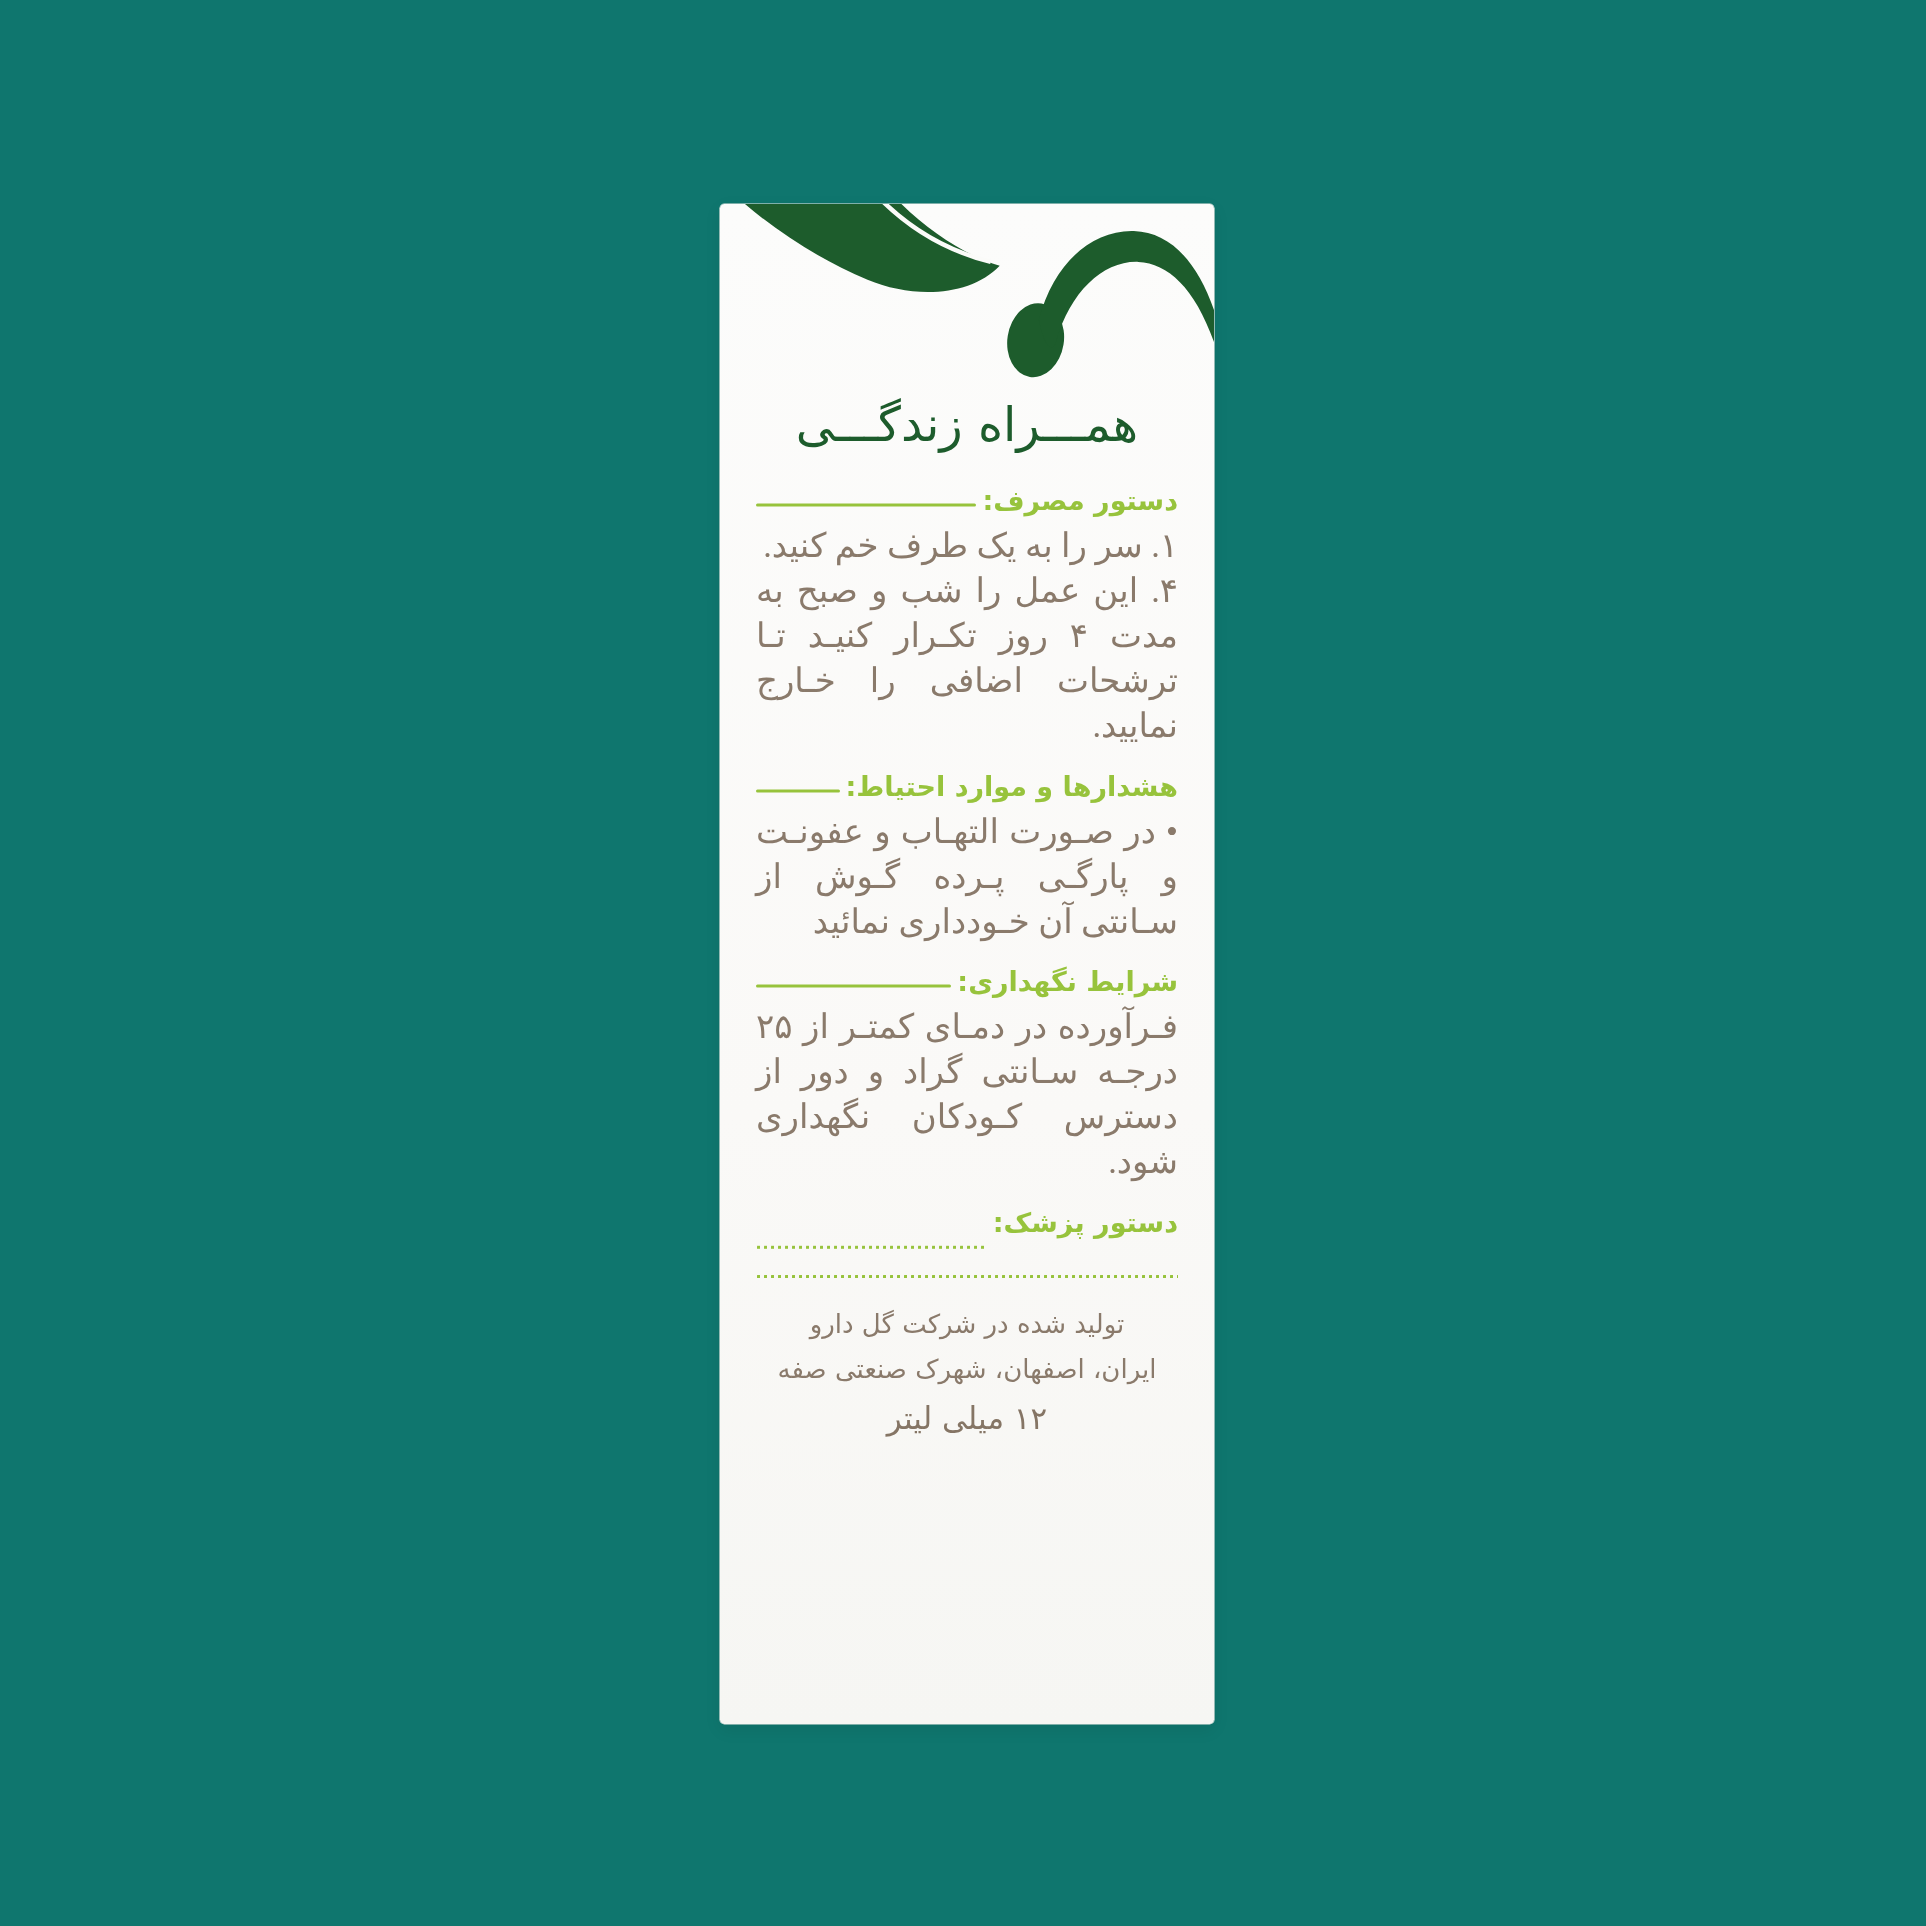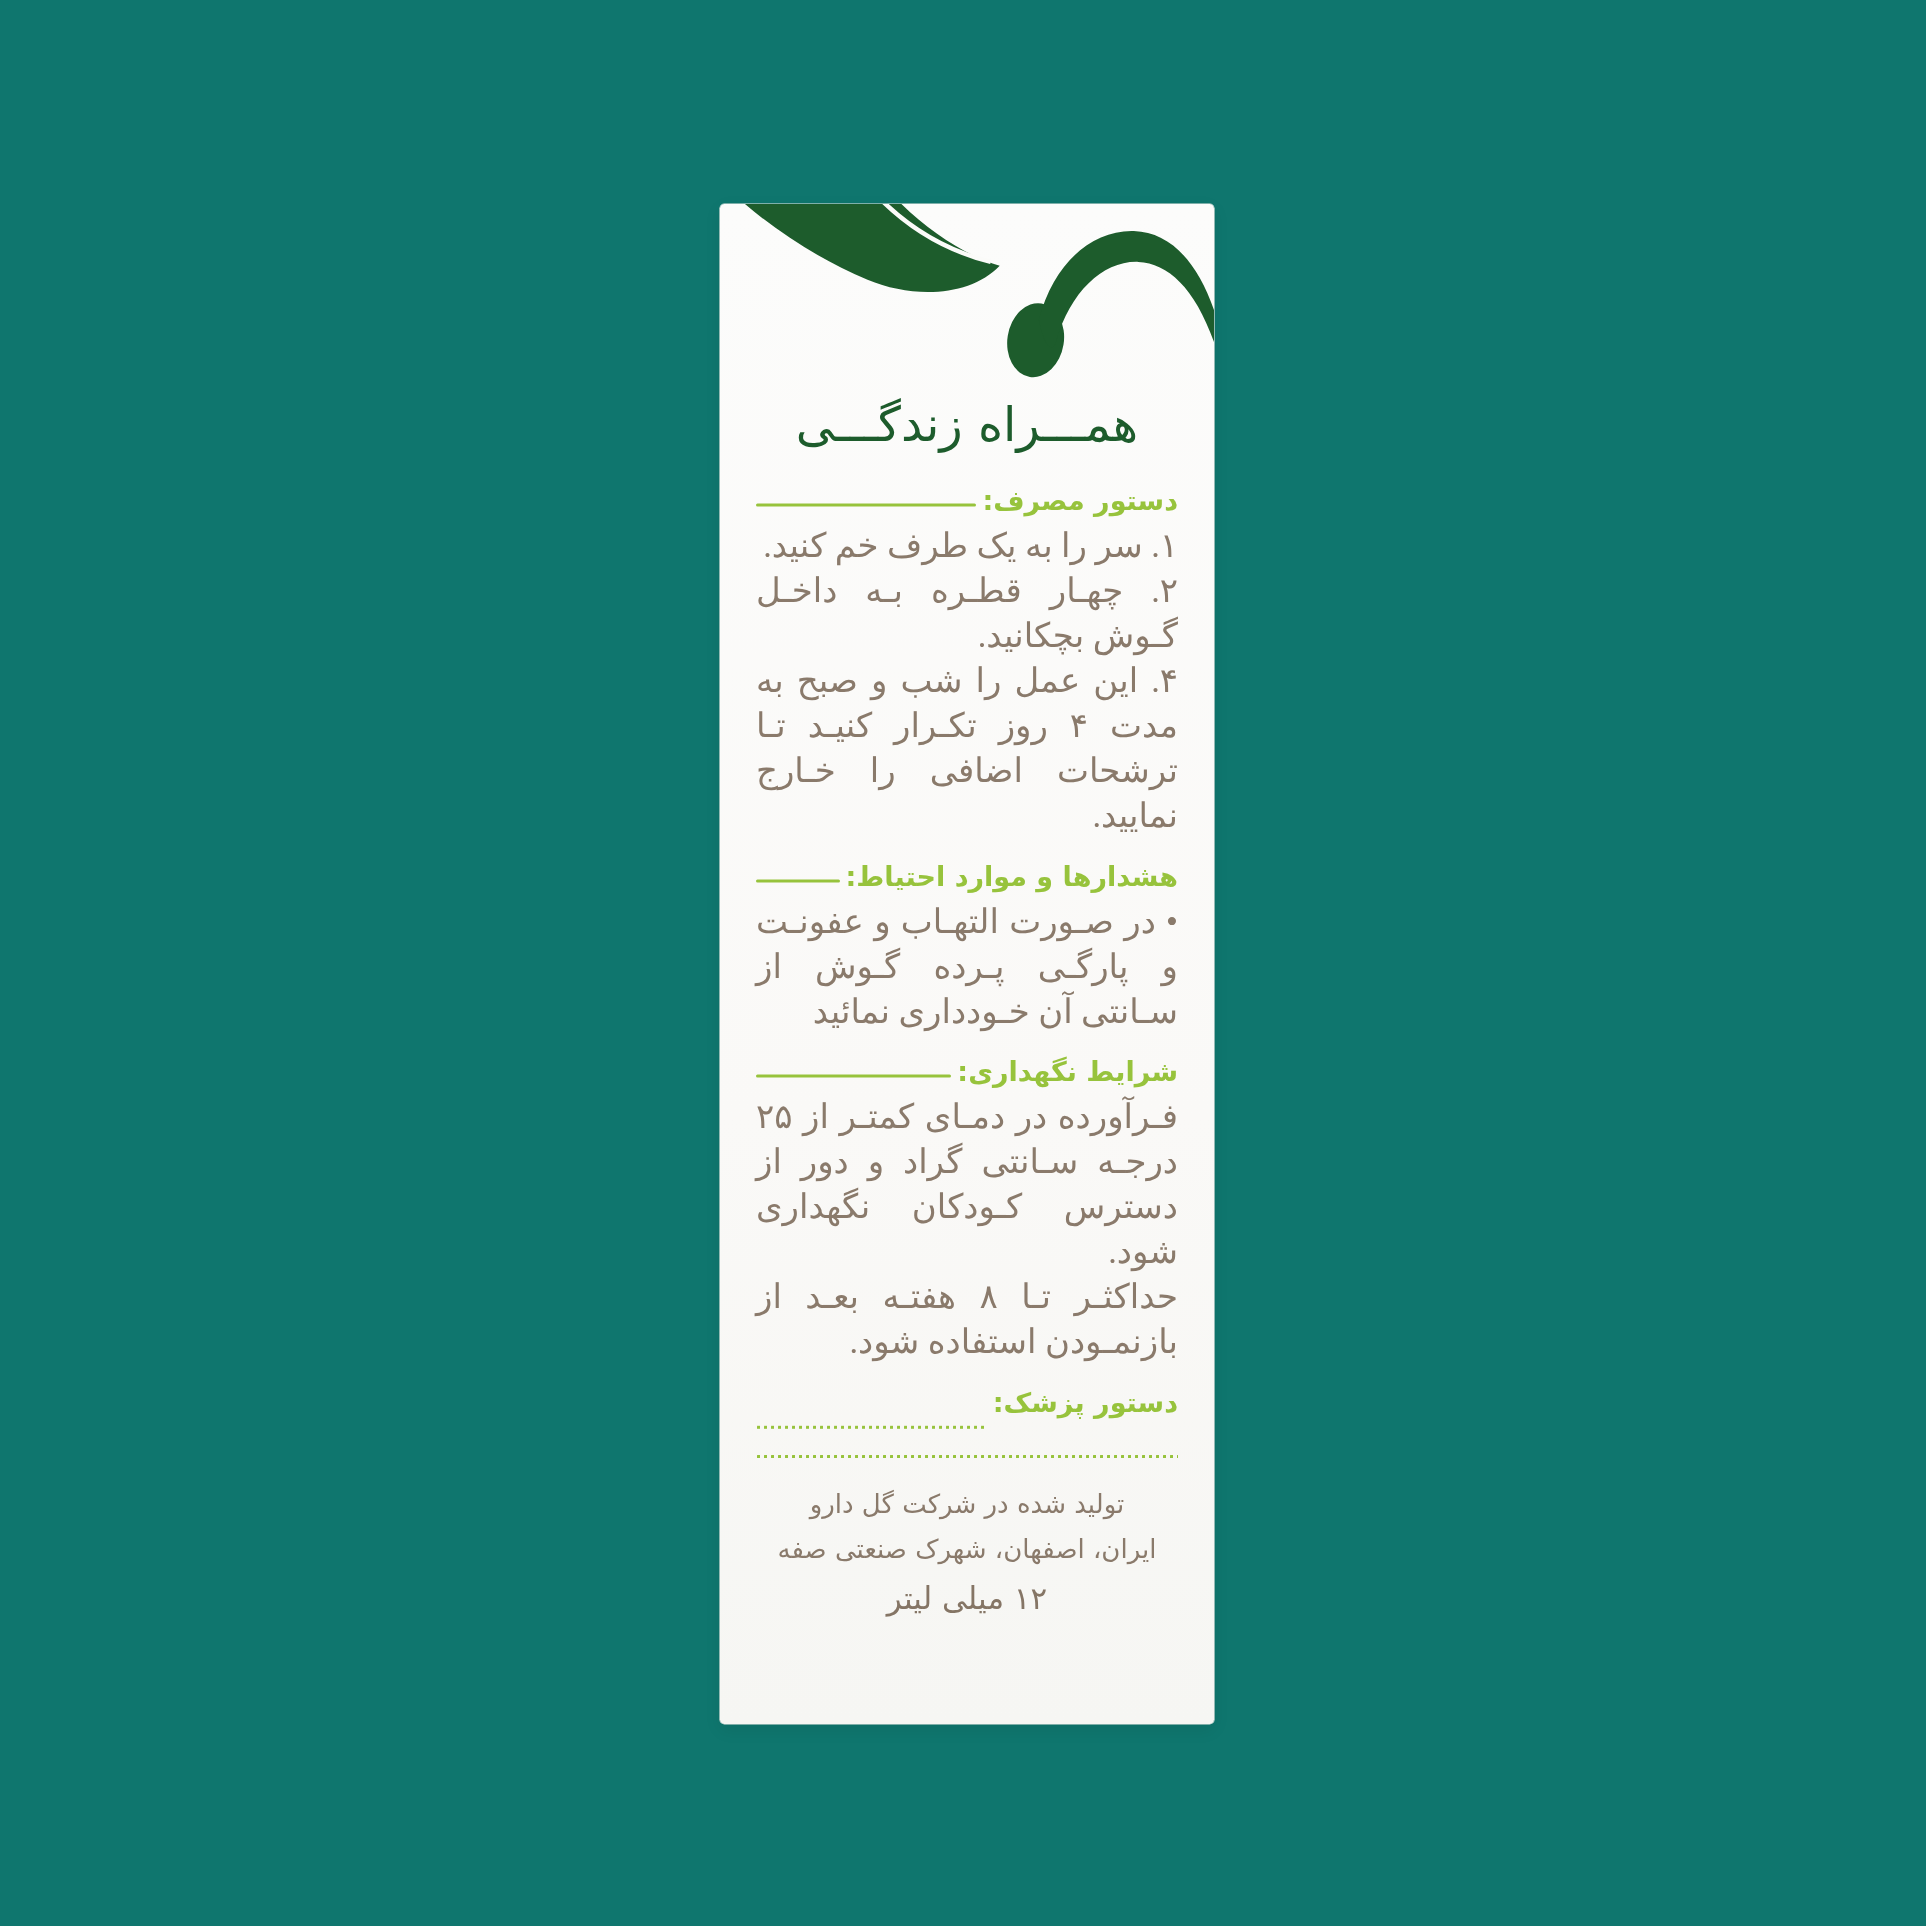--- a/index.html
+++ b/index.html
@@ -62,35 +62,33 @@
 
     <div class="content">
 
       <div class="wordmark">همـــراه زندگـــی</div>
 
       <div class="hrow">
         <span class="h">دستور مصرف:</span>
         <span class="rule-solid"></span>
       </div>
       <p class="body-p">۱. سر را به یک طرف خم کنید.</p>
-      <p class="body-p">۲. چهـار قطـره بـه داخـل گـوش بچکانید.</p>
       <p class="body-p">۴. این عمل را شب و صبح به مدت ۴ روز تکـرار کنیـد تـا ترشحات اضافی را خـارج نمایید.</p>
 
       <div class="hrow">
         <span class="h">هشدارها و موارد احتیاط:</span>
         <span class="rule-solid"></span>
       </div>
       <p class="body-p">• در صـورت التهـاب و عفونـت و پارگـی پـرده گـوش از سـانتی آن خـودداری نمائید</p>
 
       <div class="hrow">
         <span class="h">شرایط نگهداری:</span>
         <span class="rule-solid"></span>
       </div>
       <p class="body-p">فـرآورده در دمـای کمتـر از ۲۵ درجـه سـانتی گراد و دور از دسترس کـودکان نگهداری شود.</p>
-      <p class="body-p">حداکثـر تـا ۸ هفتـه بعـد از بازنمـودن استفاده شود.</p>
 
       <div class="hrow" style="align-items:flex-end;">
         <span class="h">دستور پزشک:</span>
         <span class="rule-dotted"></span>
       </div>
       <div class="rule-dotted-full">
         <div class="dots"></div>
       </div>
 
       <div class="footer-block">

